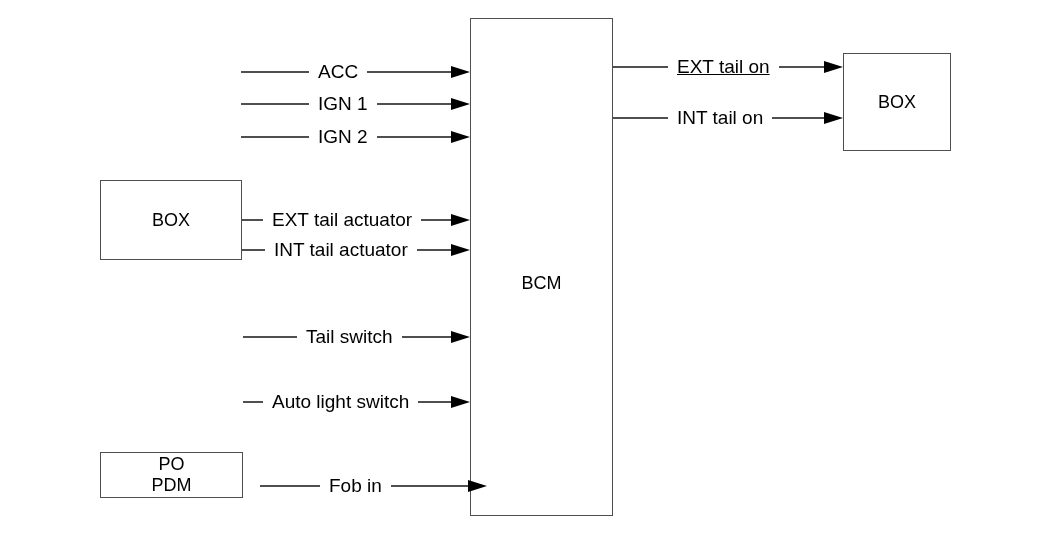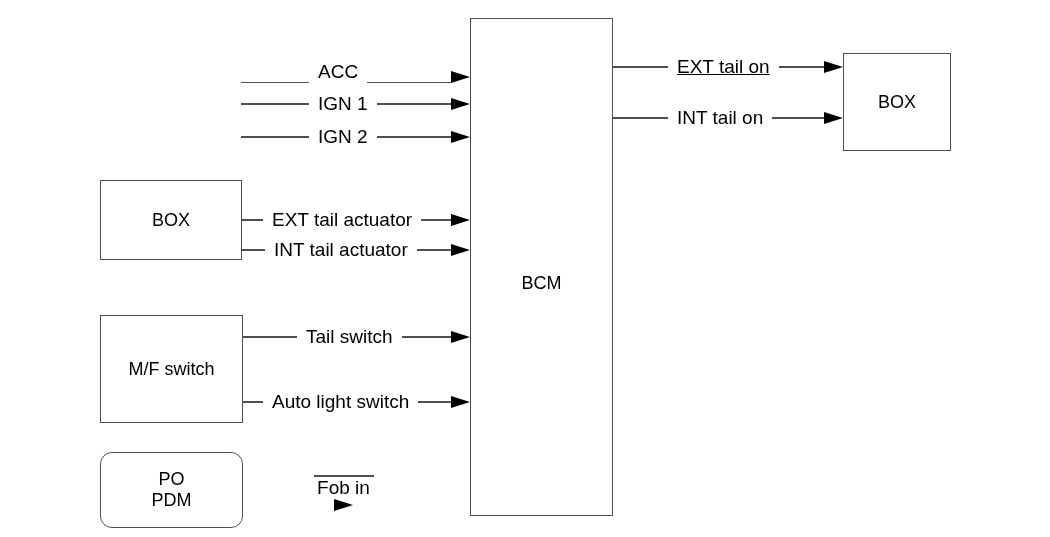--- a/index.html
+++ b/index.html
@@ -68,37 +68,34 @@
 <div class="stage">
 
   <div class="node bcm" style="left:470px; top:18px; width:143px; height:498px;">
     <span class="bcm-label">BCM</span>
   </div>
 
   <div class="node" style="left:100px; top:180px; width:142px; height:80px;">
     <span>BOX</span>
   </div>
 
-  <div class="node" style="left:100px; top:315px; width:143px; height:108px;">
-    <span>M/F switch</span>
-  </div>
 
-  <div class="node" style="left:100px; top:452px; width:143px; height:76px;border-radius:12px;">
+  <div class="node" style="left:100px; top:452px; width:143px; height:46px;">
     <span class="stack">
       <span>PO</span>
       <span>PDM</span>
     </span>
   </div>
 
   <div class="node" style="left:843px; top:53px; width:108px; height:98px;">
     <span>BOX</span>
   </div>
 
 
-  <div class="sig" style="left:241px; top:61px; width:229px;align-items:flex-end;">
+  <div class="sig" style="left:241px; top:61px; width:229px;">
     <i class="ln" style="width:68px"></i>
     <span class="lbl">ACC</span>
     <i class="ln grow"></i>
     <i class="ah"></i>
   </div>
 
   <div class="sig" style="left:241px; top:93px; width:229px;">
     <i class="ln" style="width:68px"></i>
     <span class="lbl">IGN 1</span>
     <i class="ln grow"></i>
@@ -134,21 +131,21 @@
     <i class="ah"></i>
   </div>
 
   <div class="sig" style="left:243px; top:391px; width:227px;">
     <i class="ln" style="width:20px"></i>
     <span class="lbl">Auto light switch</span>
     <i class="ln grow"></i>
     <i class="ah"></i>
   </div>
 
-  <div class="sig" style="left:230px; top:475px; width:227px;flex-direction:column;">
+  <div class="sig" style="left:260px; top:475px; width:227px;">
     <i class="ln" style="width:60px"></i>
     <span class="lbl">Fob in</span>
     <i class="ln grow"></i>
     <i class="ah"></i>
   </div>
 
   <div class="sig" style="left:613px; top:56px; width:230px;text-decoration:underline;">
     <i class="ln" style="width:55px"></i>
     <span class="lbl">EXT tail on</span>
     <i class="ln grow"></i>

